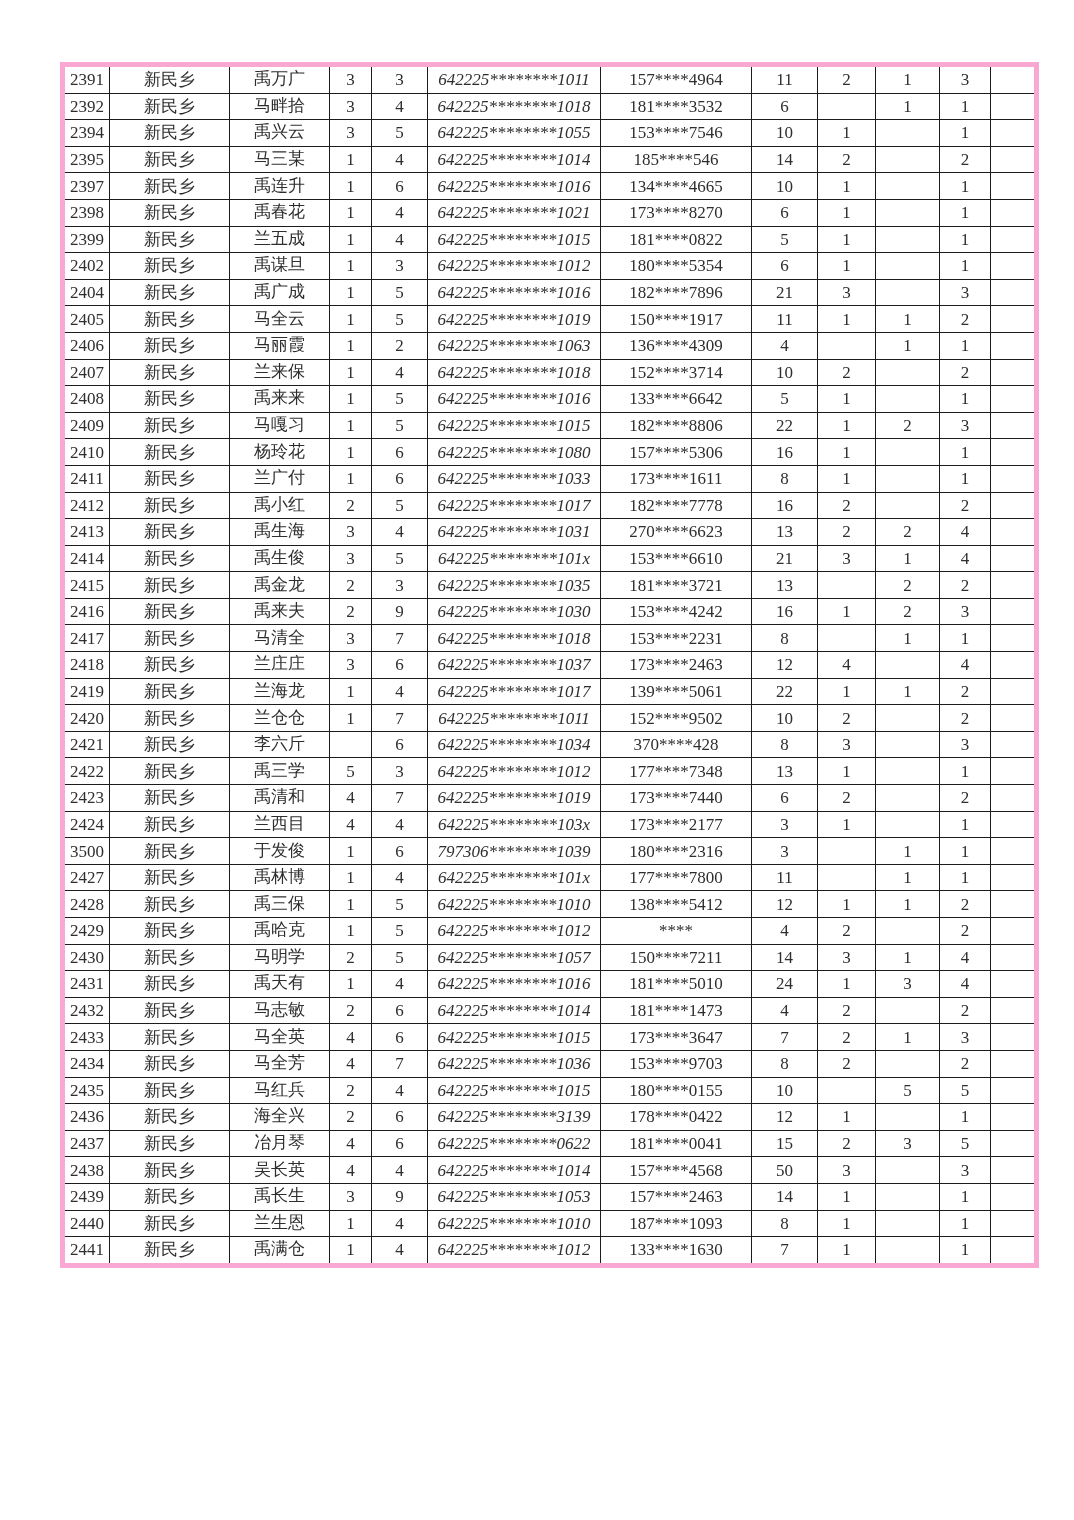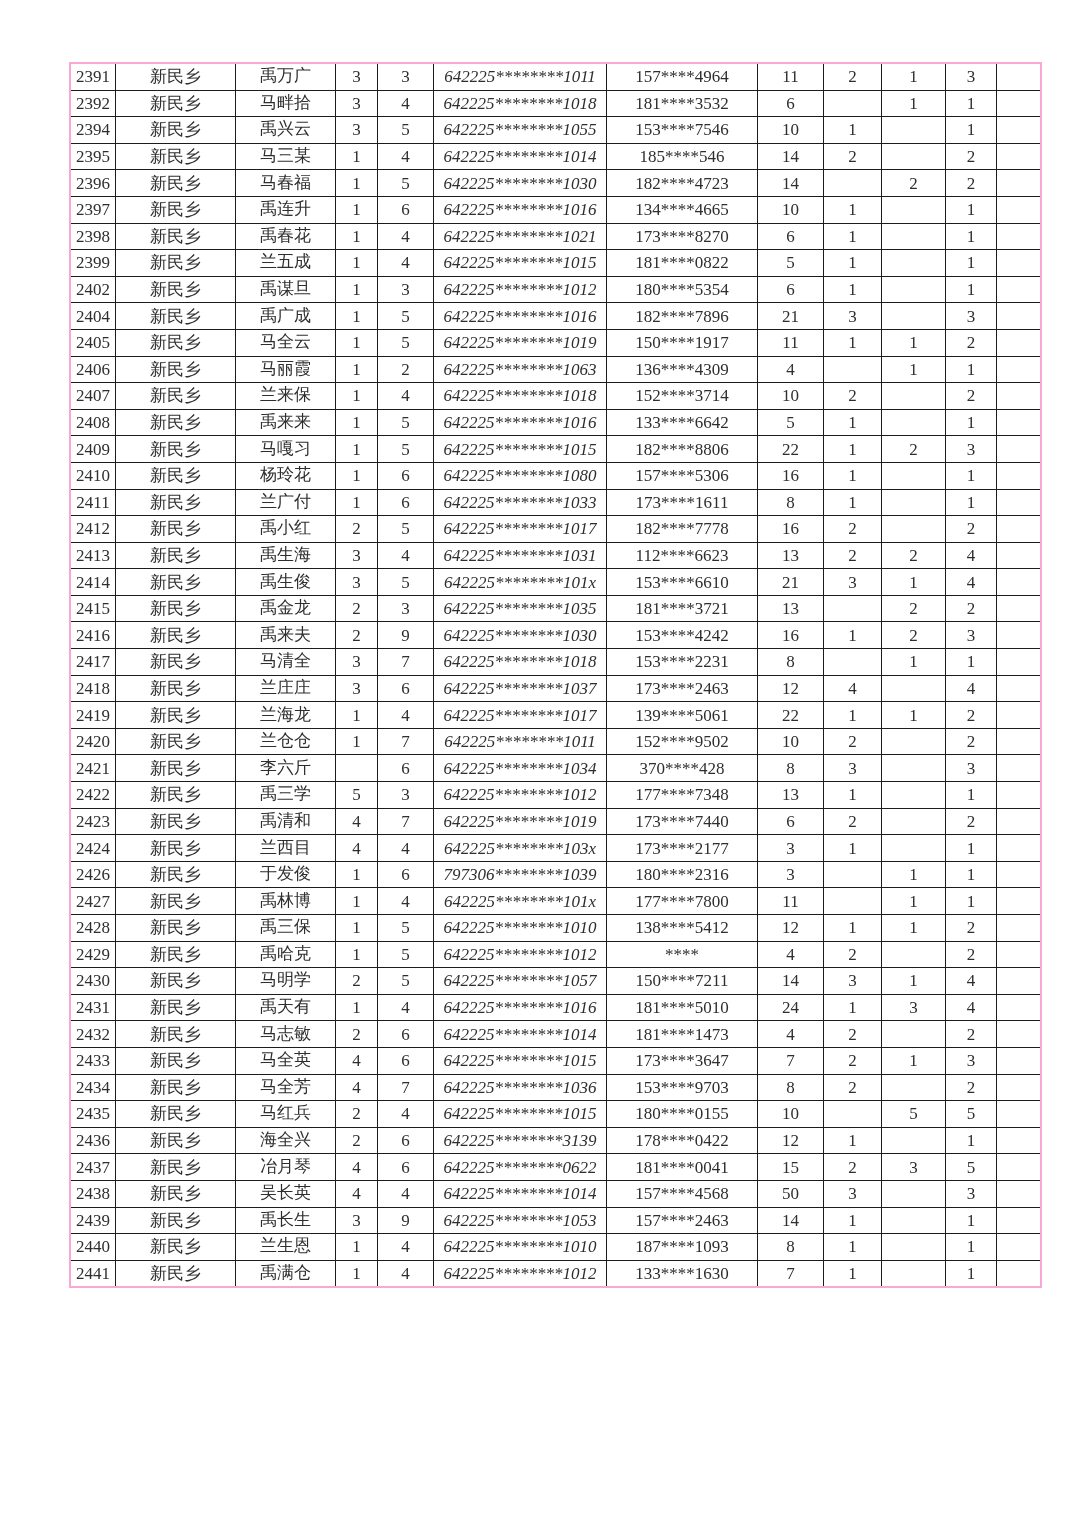--- a/index.html
+++ b/index.html
@@ -15,22 +15,21 @@
     overflow: hidden;
     font-family: "Liberation Serif", "DejaVu Serif", serif;
   }
   table.roster {
     position: absolute;
     left: 60px;
     top: 62px;
     width: 958px;
     border-collapse: collapse;
     table-layout: fixed;
-    border: 2px solid #f9a8d4;
-    margin-left: 9px;
+    border: 5px solid #f9a8d4;
   }
   table.roster td {
     border: 1.5px solid #1c1c1c;
     height: 25.6px;
     padding: 0;
     text-align: center;
     vertical-align: middle;
     font-size: 17px;
     line-height: 1;
     color: #2e2e2e;
@@ -107,34 +106,20 @@
           <td class="c4">4</td>
           <td class="c5">642225********1014</td>
           <td class="c6">185****546</td>
           <td class="c7">14</td>
           <td class="c8">2</td>
           <td class="c9"></td>
           <td class="c10">2</td>
           <td class="c11"></td>
         </tr>
         <tr>
-          <td class="c0">2396</td>
-          <td class="c1">新民乡</td>
-          <td class="c2">马春福</td>
-          <td class="c3">1</td>
-          <td class="c4">5</td>
-          <td class="c5">642225********1030</td>
-          <td class="c6">182****4723</td>
-          <td class="c7">14</td>
-          <td class="c8"></td>
-          <td class="c9">2</td>
-          <td class="c10">2</td>
-          <td class="c11"></td>
-        </tr>
-        <tr>
           <td class="c0">2397</td>
           <td class="c1">新民乡</td>
           <td class="c2">禹连升</td>
           <td class="c3">1</td>
           <td class="c4">6</td>
           <td class="c5">642225********1016</td>
           <td class="c6">134****4665</td>
           <td class="c7">10</td>
           <td class="c8">1</td>
           <td class="c9"></td>
@@ -309,21 +294,21 @@
           <td class="c10">2</td>
           <td class="c11"></td>
         </tr>
         <tr>
           <td class="c0">2413</td>
           <td class="c1">新民乡</td>
           <td class="c2">禹生海</td>
           <td class="c3">3</td>
           <td class="c4">4</td>
           <td class="c5">642225********1031</td>
-          <td class="c6">112****6623</td>
+          <td class="c6">270****6623</td>
           <td class="c7">13</td>
           <td class="c8">2</td>
           <td class="c9">2</td>
           <td class="c10">4</td>
           <td class="c11"></td>
         </tr>
         <tr>
           <td class="c0">2414</td>
           <td class="c1">新民乡</td>
           <td class="c2">禹生俊</td>
@@ -471,21 +456,21 @@
           <td class="c4">4</td>
           <td class="c5">642225********103x</td>
           <td class="c6">173****2177</td>
           <td class="c7">3</td>
           <td class="c8">1</td>
           <td class="c9"></td>
           <td class="c10">1</td>
           <td class="c11"></td>
         </tr>
         <tr>
-          <td class="c0">2426</td>
+          <td class="c0">3500</td>
           <td class="c1">新民乡</td>
           <td class="c2">于发俊</td>
           <td class="c3">1</td>
           <td class="c4">6</td>
           <td class="c5">797306********1039</td>
           <td class="c6">180****2316</td>
           <td class="c7">3</td>
           <td class="c8"></td>
           <td class="c9">1</td>
           <td class="c10">1</td>

